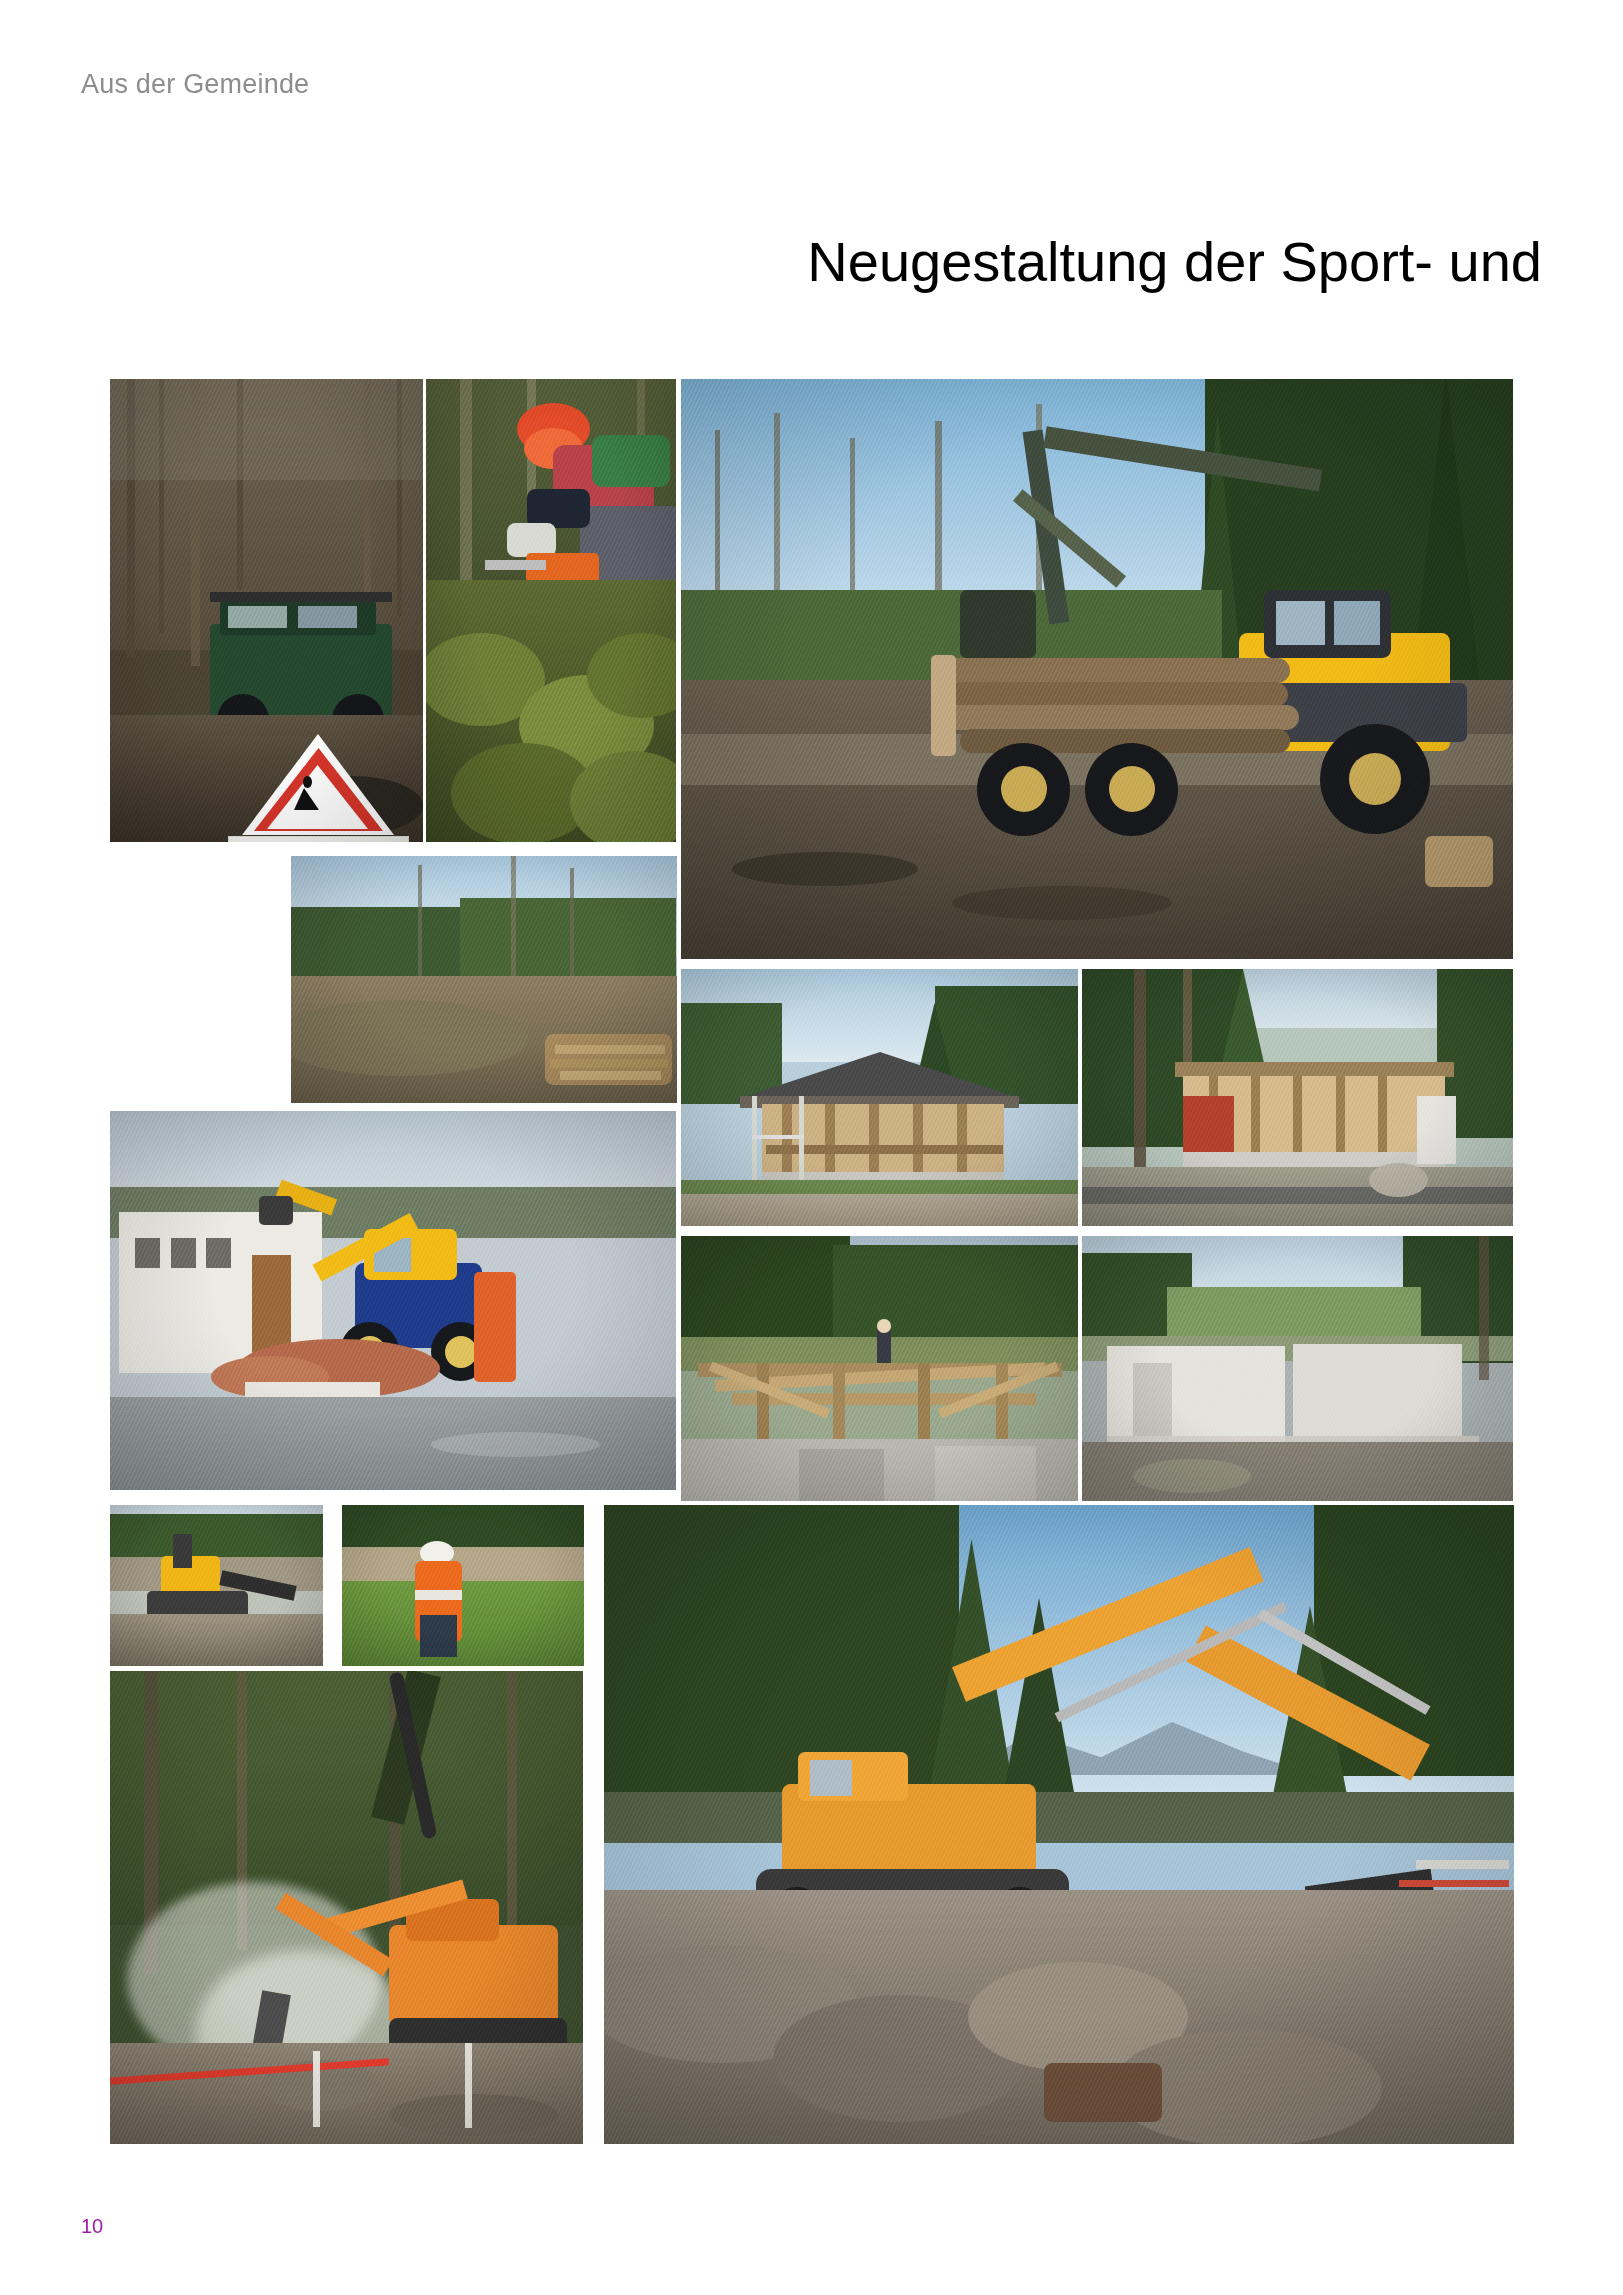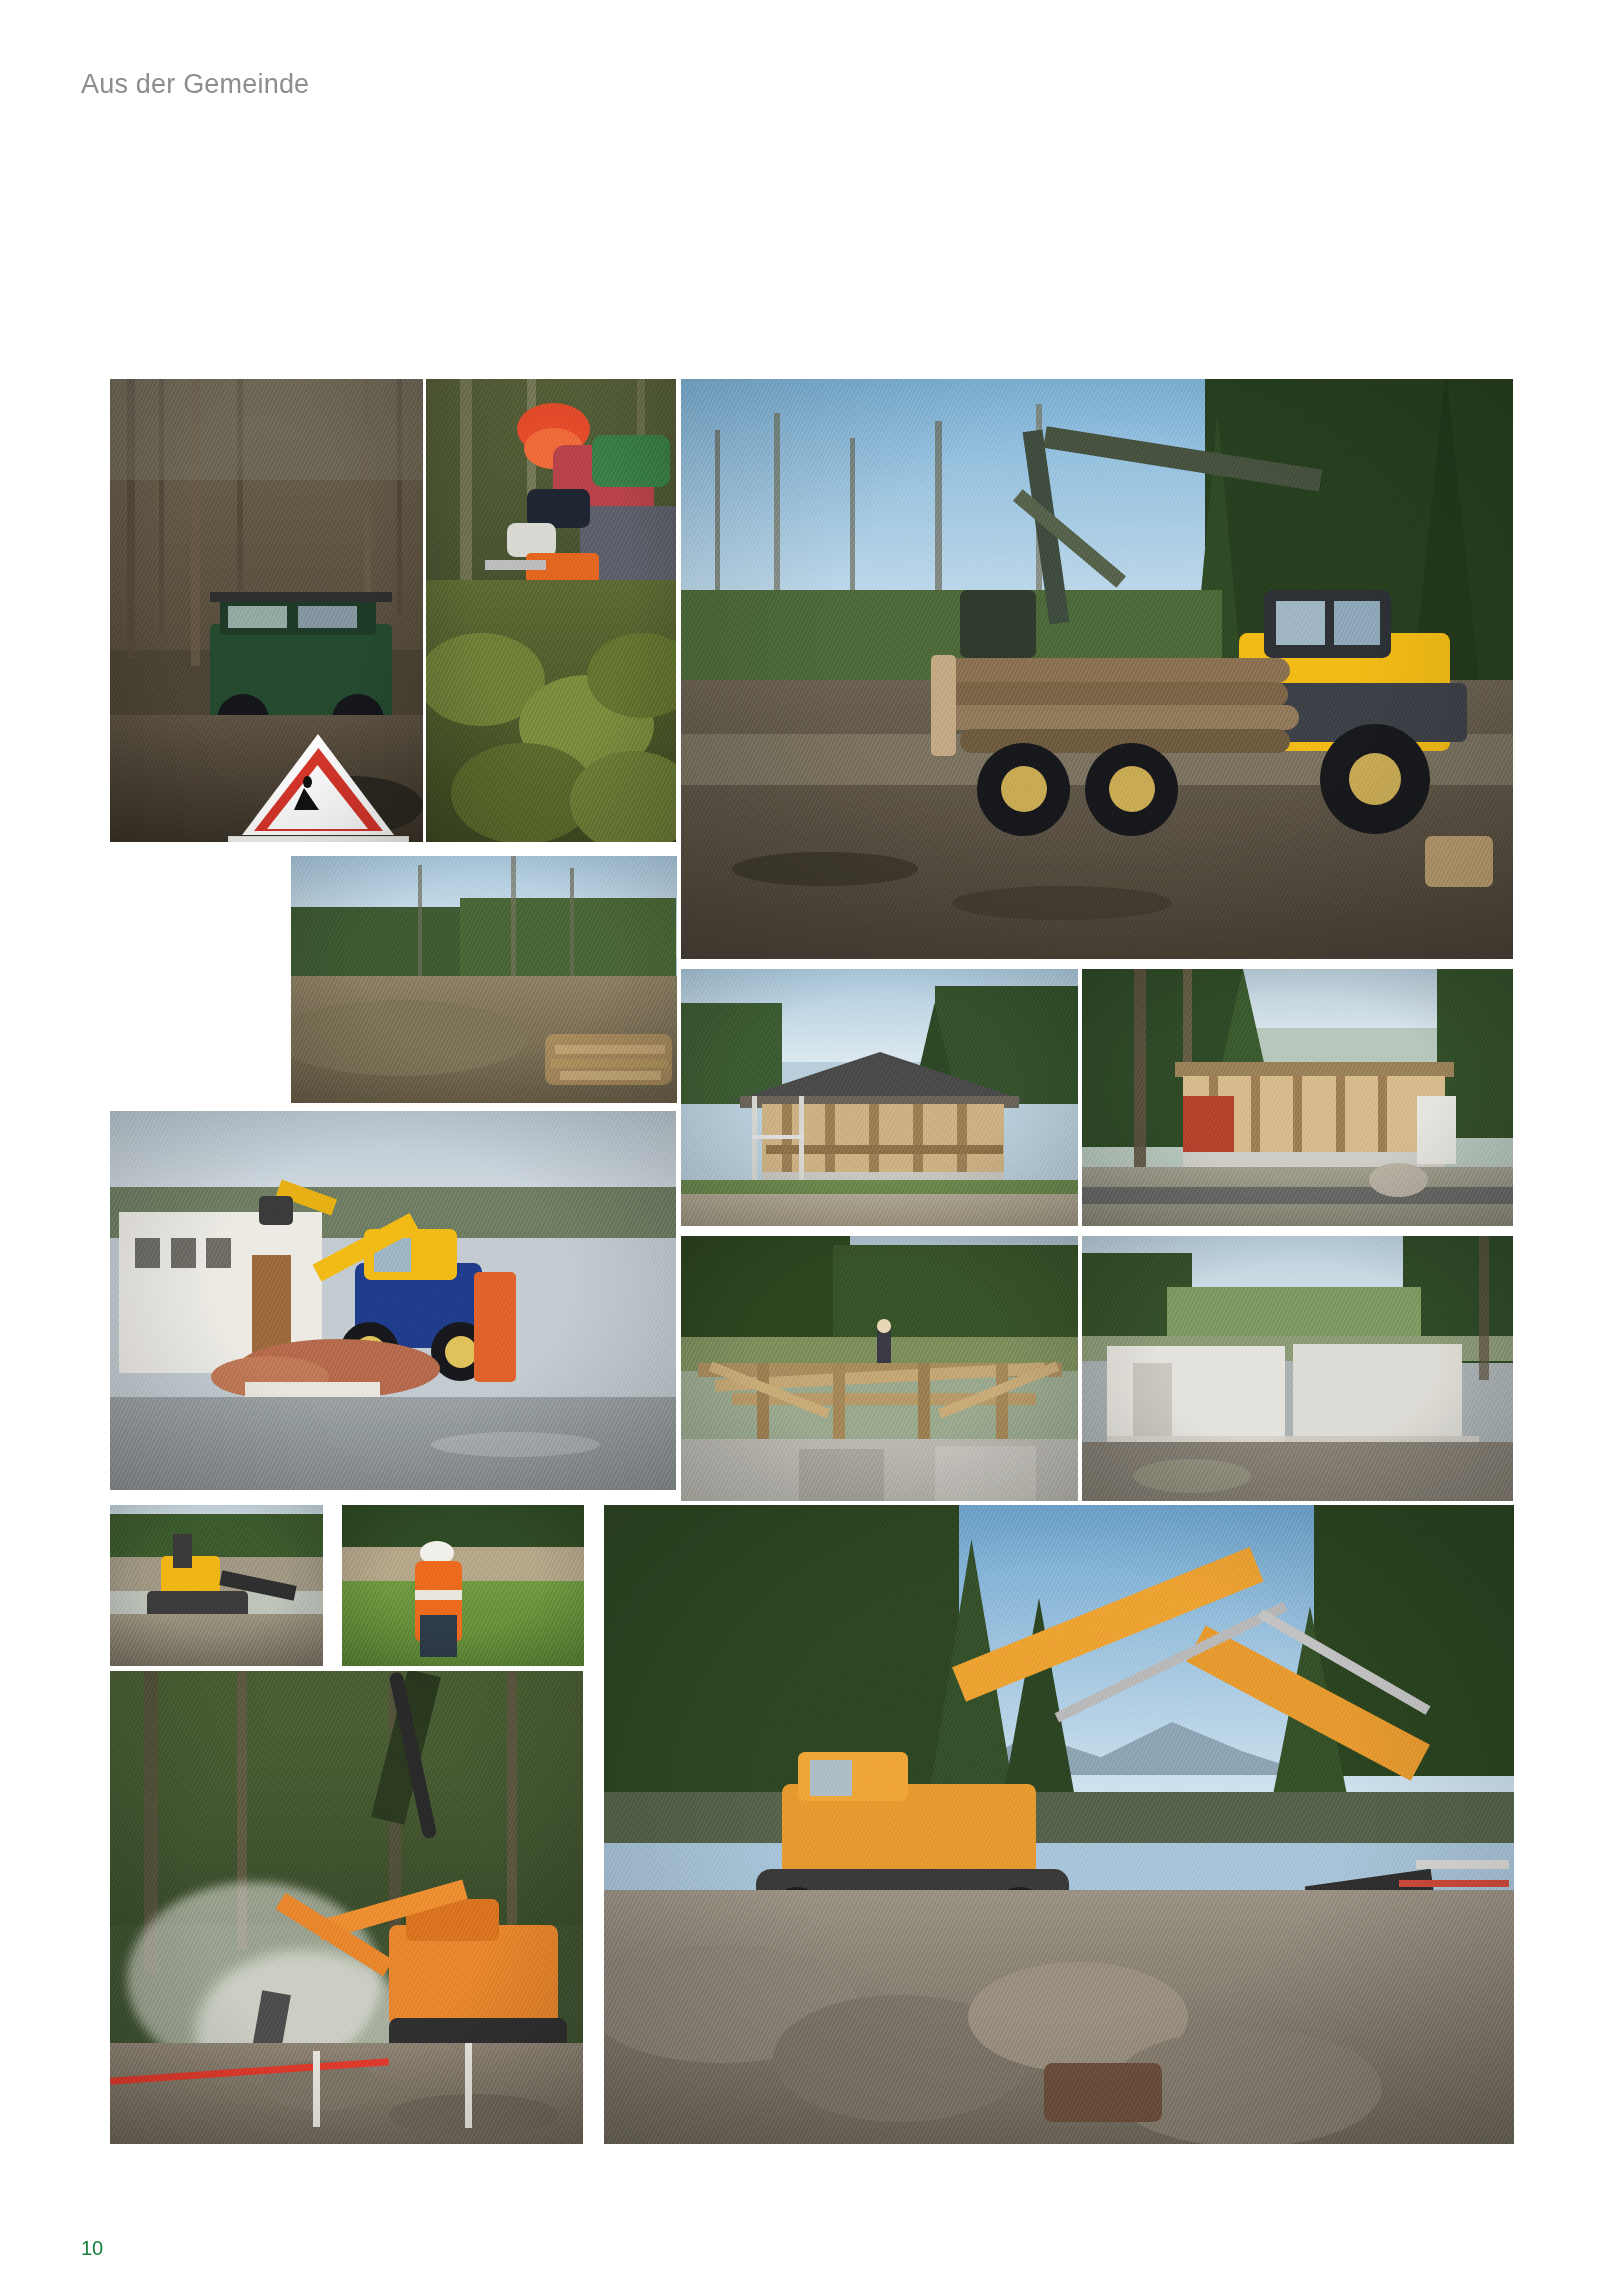--- a/index.html
+++ b/index.html
@@ -46,22 +46,21 @@
     width: 161px;
     font-size: 18.6px;
     line-height: 1.35;
     color: #111111;
   }
   .page-number {
     position: absolute;
     left: 81px;
     top: 2215px;
     font-size: 20px;
-    color: #15803d;
-    margin-top: 22px;
+    color: #a21caf;
   }
 
   
   .photo {
     position: absolute;
     overflow: hidden;
     background: #cfd5d8;
   }
   .photo .sky       { position:absolute; left:0; right:0; top:0; }
   .photo .ground    { position:absolute; left:0; right:0; bottom:0; }
@@ -87,20 +86,21 @@
   .blob { position: absolute; border-radius: 50%; }
   .rect { position: absolute; }
 </style>
 </head>
 <body>
 
 <div class="page">
 
   <div class="kicker">Aus der Gemeinde</div>
 
+  <div class="headline">Neugestaltung der Sport- und</div>
 
   <div class="photo" style="left:110px; top:379px; width:313px; height:463px; background:#4c4434;">
     <div class="rect" style="left:0;top:0;right:0;height:271px;background:linear-gradient(#6d6350,#574c3c);"></div>
 
     <div class="trunk" style="left:17px;top:0;width:7.6px;height:279px;"></div>
     <div class="trunk" style="left:49px;top:0;width:5px;height:254px;"></div>
     <div class="trunk2" style="left:81px;top:0;width:9.3px;height:287px;"></div>
     <div class="trunk" style="left:127px;top:0;width:6px;height:211px;"></div>
     <div class="trunk2" style="left:254px;top:0;width:6.8px;height:254px;"></div>
     <div class="trunk" style="left:287px;top:0;width:5px;height:237px;"></div>

